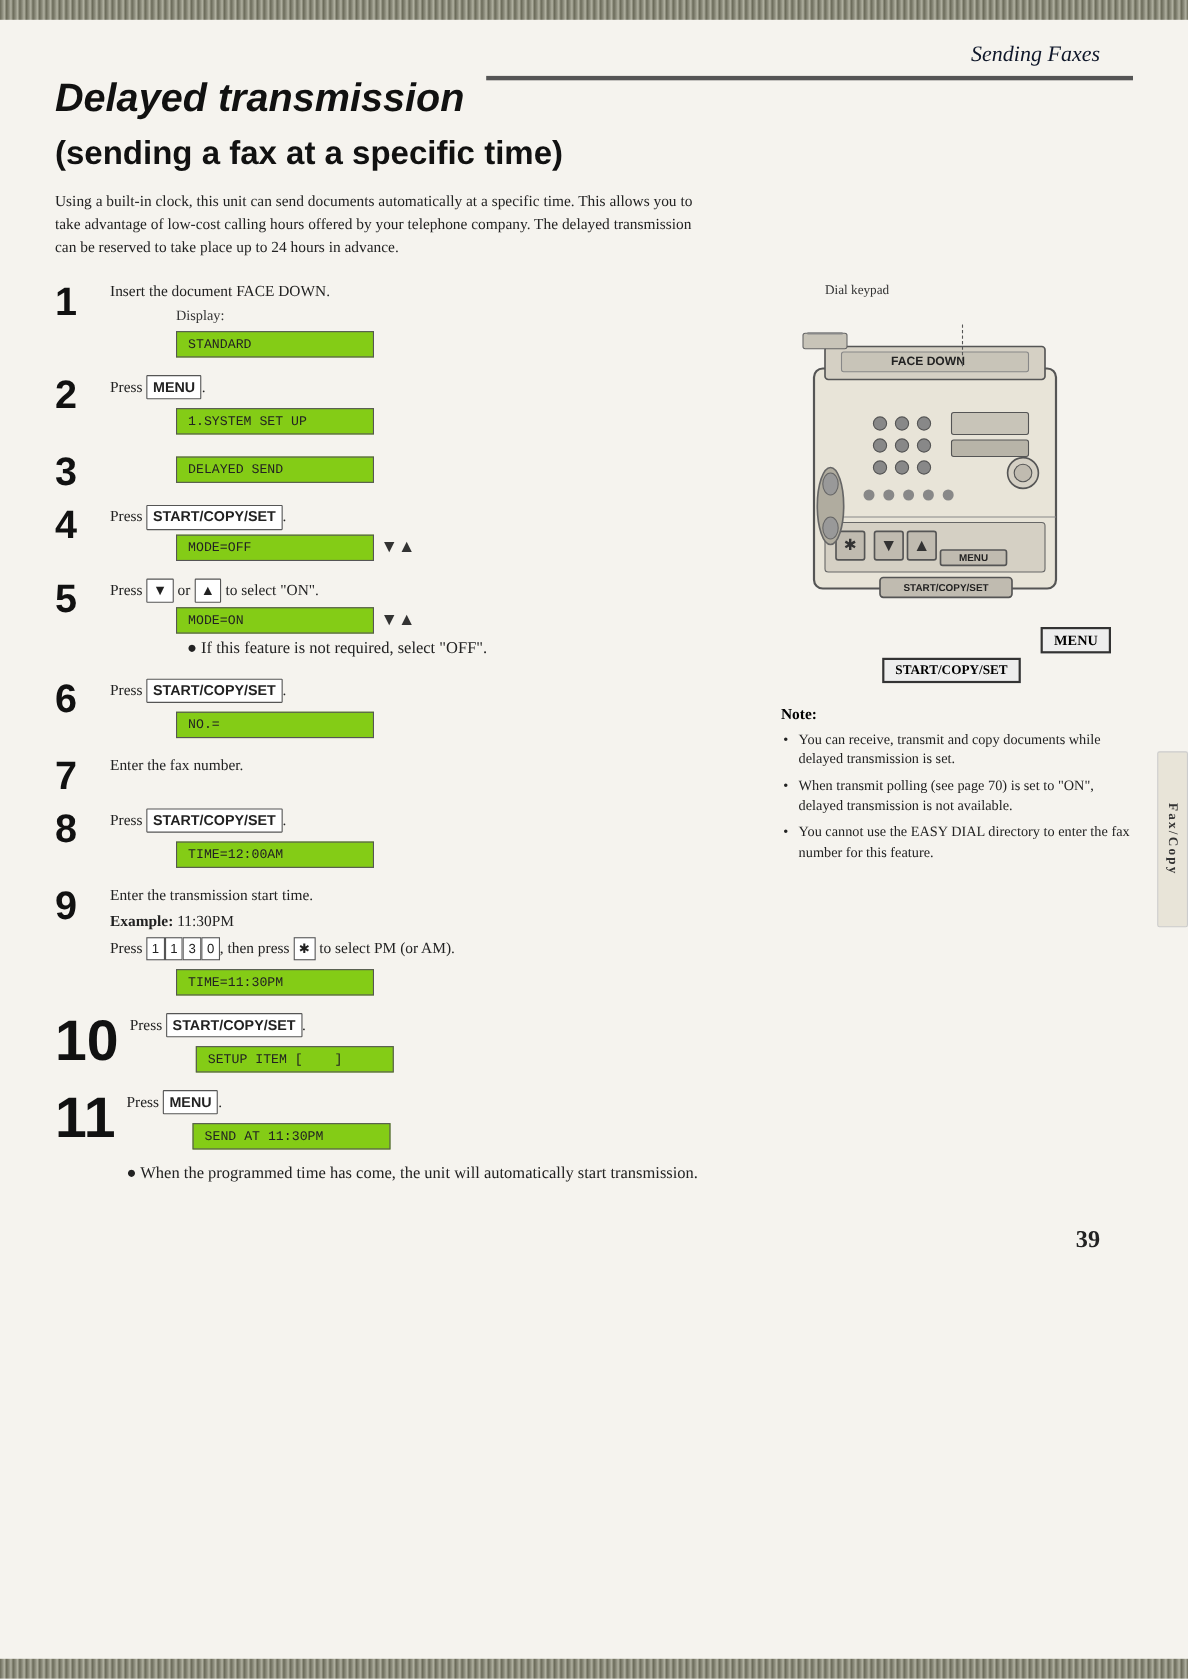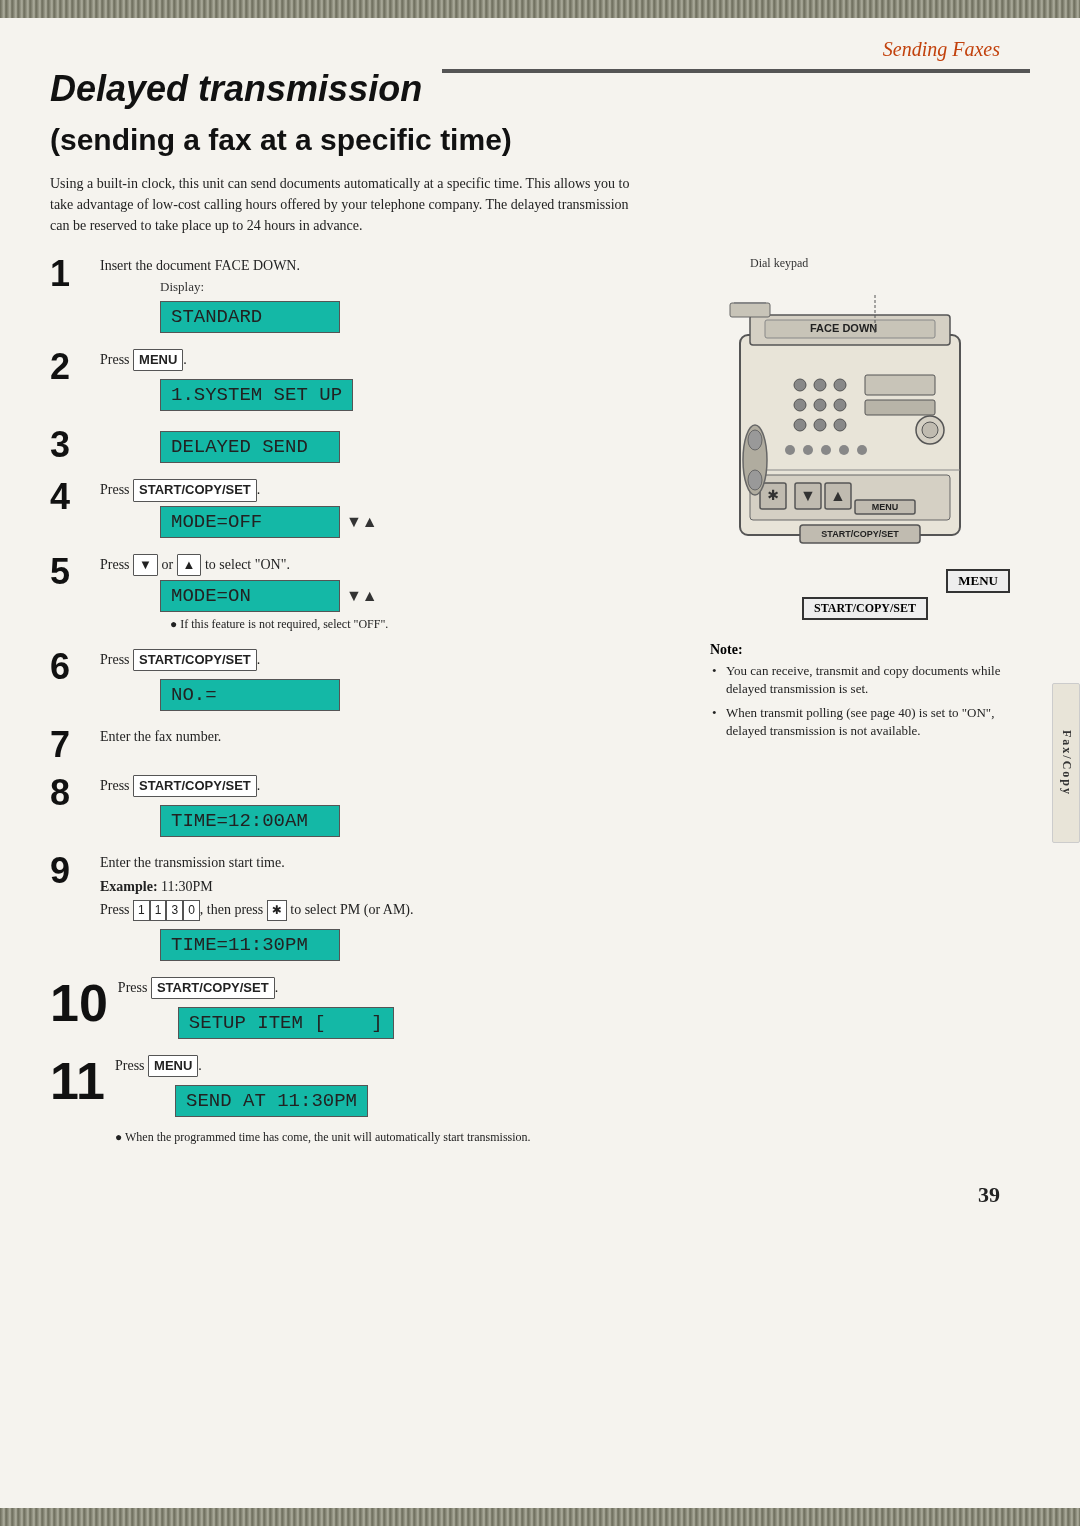--- a/index.html
+++ b/index.html
@@ -55,21 +55,21 @@
     .content-area {
       padding: 20px 50px 40px 50px;
       position: relative;
     }
 
     
     .header-italic {
       text-align: right;
       font-style: italic;
       font-size: 20px;
-      color: #c2410c;
+      color: #0f172a;
       margin-bottom: 8px;
       padding-right: 30px;
     }
 
     
     .main-title {
       font-size: 36px;
       font-weight: 900;
       color: #111;
       line-height: 1.1;
@@ -158,24 +158,24 @@
 
     .step-text b {
       font-weight: bold;
     }
 
     
     .display-box {
       border: 1.5px solid #555;
       padding: 4px 10px;
       font-family: 'Courier New', Courier, monospace;
-      font-size: 19px;
+      font-size: 12px;
       color: #222;
       display: inline-block;
-      background: #14b8a6;
+      background: #84cc16;
       margin: 4px 0 4px 60px;
       min-width: 180px;
     }
 
     .display-label {
       font-size: 13px;
       color: #333;
       margin-left: 60px;
       margin-bottom: 2px;
     }
@@ -195,21 +195,21 @@
     .key-box-num {
       border: 1.5px solid #555;
       padding: 1px 4px;
       font-size: 12px;
       font-family: Arial, sans-serif;
       display: inline-block;
       background: #fff;
     }
 
     .bullet-note {
-      font-size: 12px;
+      font-size: 15px;
       color: #222;
       margin-left: 70px;
       margin-bottom: 4px;
       line-height: 1.4;
     }
 
     
     .note-section {
       margin-top: 22px;
     }
@@ -454,21 +454,22 @@
           <div style="border:2px solid #333; padding:2px 10px; font-weight:bold; font-size:13px; background:#eee;">MENU</div>
         </div>
         <div style="display:flex; justify-content:center; margin-top:4px; padding-right:10px;">
           <div style="border:2px solid #333; padding:2px 10px; font-weight:bold; font-size:12px; background:#eee;">START/COPY/SET</div>
         </div>
       </div>
 
       <div class="note-section">
         <div class="note-title">Note:</div>
         <div class="note-item">You can receive, transmit and copy documents while delayed transmission is set.</div>
-        <div class="note-item">When transmit polling (see page 40) is set to "ON", delayed transmission is not available.</div>
+        <div class="note-item">When transmit polling (see page 70) is set to "ON", delayed transmission is not available.</div>
+        <div class="note-item">You cannot use the EASY DIAL directory to enter the fax number for this feature.</div>
       </div>
 
     </div>
   </div>
 
   <div class="page-number">39</div>
 
 </div>
 
 <div class="side-tab">Fax/Copy</div>

